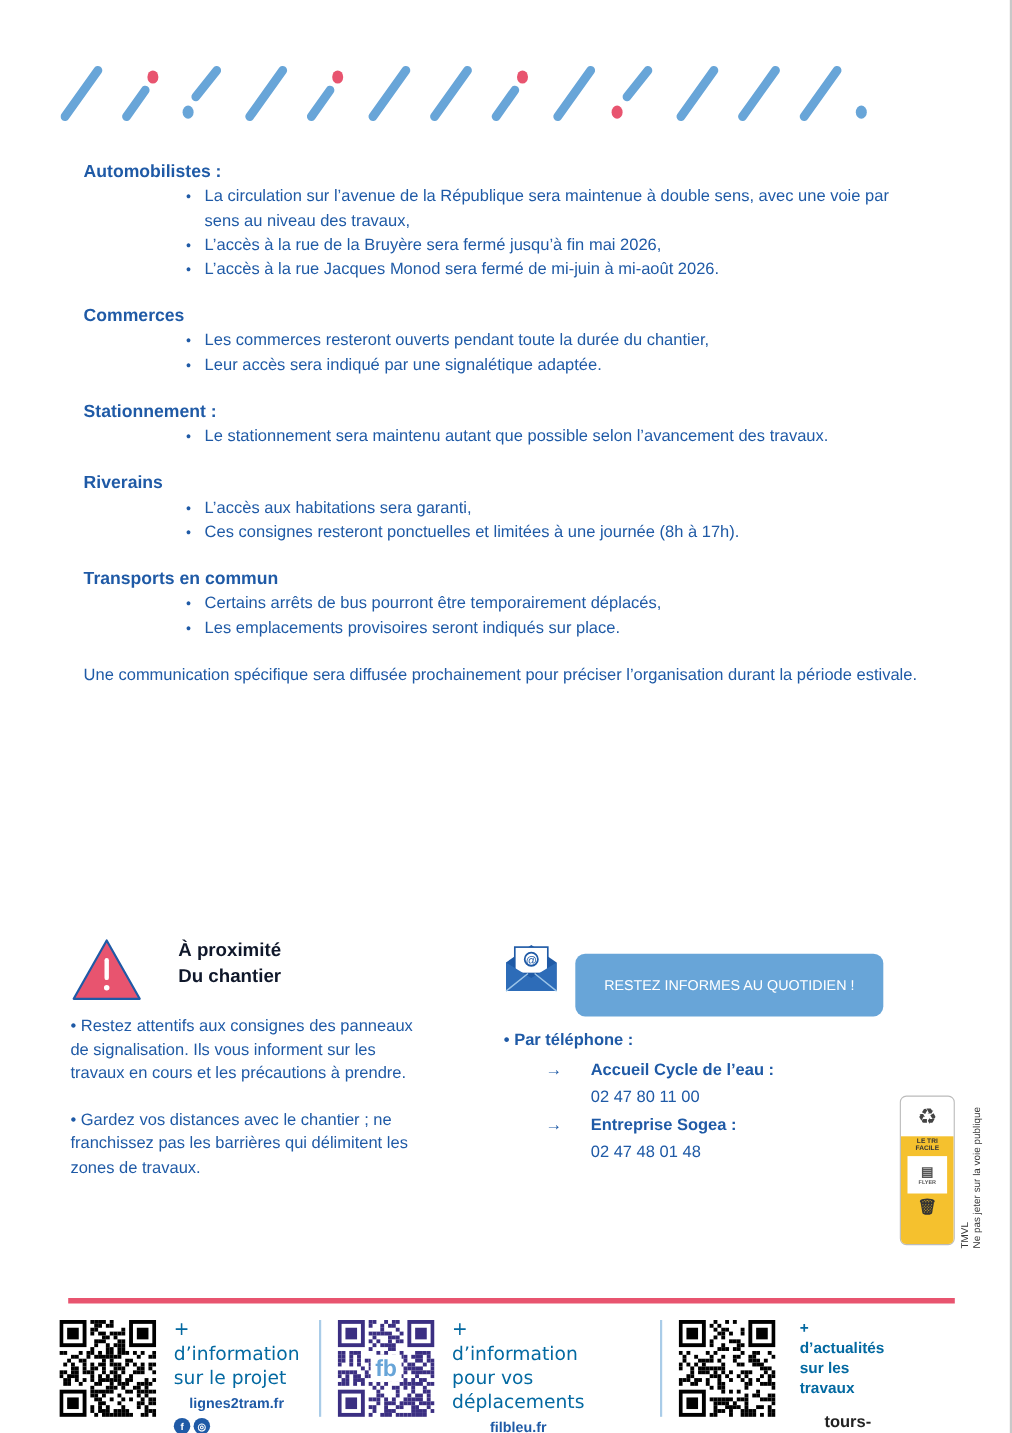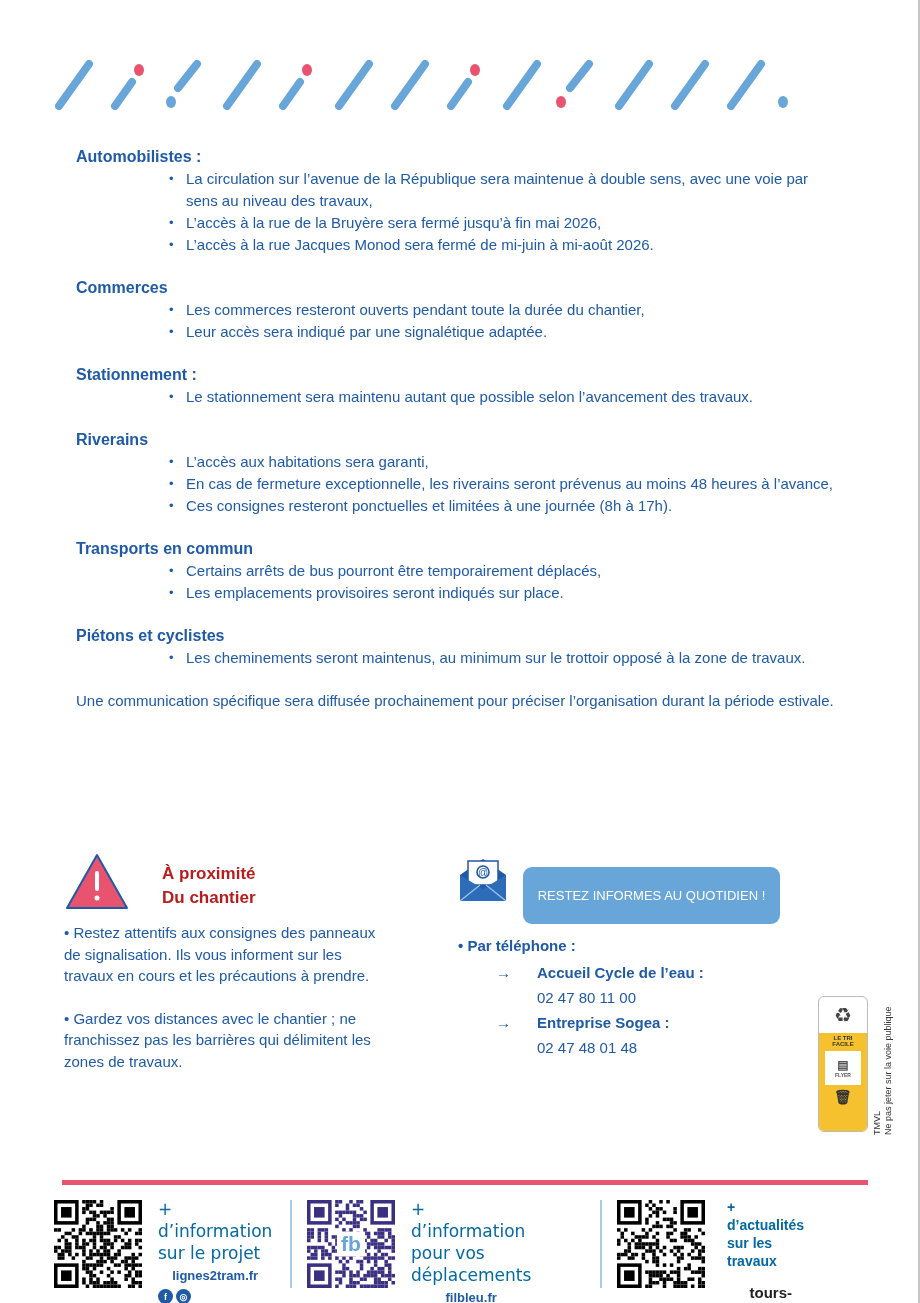--- a/index.html
+++ b/index.html
@@ -9,26 +9,26 @@
   .deco { position:absolute; left:55px; top:58px; width:810px; height:55px; }
   .main { position:absolute; left:76px; top:146px; width:760px; font-size:15px; line-height:22px; }
   .sec-title { font-weight:bold; color:#1f5aa6; margin:0; font-size:16px; }
   .sec { margin-bottom:21px; }
   ul.bul { margin:0; padding:0 0 0 78px; list-style:none; }
   ul.bul li { position:relative;margin-left:32px; }
   ul.bul li::before { content:"•"; position:absolute; left:-17px; top:0; font-size:13px; }
   .closing { margin-top:0; }
   .warn { position:absolute; left:64px; top:852px; width:340px; }
   .warn-icon { position:absolute; left:0; top:0; width:66px; height:60px; }
-  .warn-title { position:absolute; left:98px; top:10px; font-weight:bold; font-size:17px; line-height:24px; color:#b91c1c; }
+  .warn-title { position:absolute; left:98px; top:0; font-weight:bold; font-size:17px; line-height:24px; color:#0f172a; }
   .warn-text { position:absolute; left:0; top:70px; width:330px; font-size:15px; line-height:21.5px; }
   .warn-text p { margin:0 0 21px 0; }
   .contact { position:absolute; left:458px; top:855px; width:360px; }
   .mail-icon { position:absolute; left:0; top:0; width:50px; height:48px; }
-  .cta { position:absolute; left:65px; top:12px; width:257px; height:57px; border-radius:9px; background:#68a5d8;
+  .cta { position:absolute; left:65px; top:12px; width:280px; height:57px; border-radius:9px; background:#68a5d8;
          color:#fff; font-size:13px; display:flex; align-items:center; justify-content:center; border:none; cursor:pointer; }
   .phone-title { position:absolute; left:0; top:82px; font-weight:bold; font-size:15px; }
   .phone-list { position:absolute; left:38px; top:105px; font-size:15px; line-height:25px; }
   .phone-item { position:relative; padding-left:41px; }
   .arrow { position:absolute; left:0; top:0; }
   .pname { font-weight:bold; }
   .recycle { position:absolute; left:818px; top:996px; width:48px; height:134px; border:1.5px solid #bbb; border-radius:6px; overflow:hidden; background:#fff; }
   .recycle .top { height:36px; display:flex; align-items:center; justify-content:center; font-size:20px; color:#444; }
   .recycle .mid { background:#f5c12e; height:98px; font-size:6px; font-weight:bold; color:#333; text-align:center; padding-top:2px; box-sizing:border-box; }
   .recycle .flyer { background:#fff; margin:4px 6px; height:34px; font-size:5px; display:flex; flex-direction:column; align-items:center; justify-content:center; color:#555; }
@@ -91,35 +91,28 @@
     <div class="sec">
       <div class="sec-title">Stationnement :</div>
       <ul class="bul">
         <li>Le stationnement sera maintenu autant que possible selon l’avancement des travaux.</li>
       </ul>
     </div>
     <div class="sec">
       <div class="sec-title">Riverains</div>
       <ul class="bul">
         <li>L’accès aux habitations sera garanti,</li>
-        <li>En cas de fermeture exceptionnelle, les riverains seront prévenus au moins 48 heures à l’avance,</li>
         <li>Ces consignes resteront ponctuelles et limitées à une journée (8h à 17h).</li>
       </ul>
     </div>
     <div class="sec">
       <div class="sec-title">Transports en commun</div>
       <ul class="bul">
         <li>Certains arrêts de bus pourront être temporairement déplacés,</li>
         <li>Les emplacements provisoires seront indiqués sur place.</li>
-      </ul>
-    </div>
-    <div class="sec">
-      <div class="sec-title">Piétons et cyclistes</div>
-      <ul class="bul">
-        <li>Les cheminements seront maintenus, au minimum sur le trottoir opposé à la zone de travaux.</li>
       </ul>
     </div>
     <div class="closing">Une communication spécifique sera diffusée prochainement pour préciser l’organisation durant la période estivale.</div>
   </div>
 
 <div class="warn">
   <svg class="warn-icon" viewBox="0 0 66 60">
     <path d="M33 3 L63 56 L3 56 Z" fill="#e8546f" stroke="#1f5aa6" stroke-width="2" stroke-linejoin="round"></path>
     <rect x="31" y="19" width="4" height="20" rx="2" fill="#fff"></rect>
     <circle cx="33" cy="46" r="2.5" fill="#fff"></circle>

